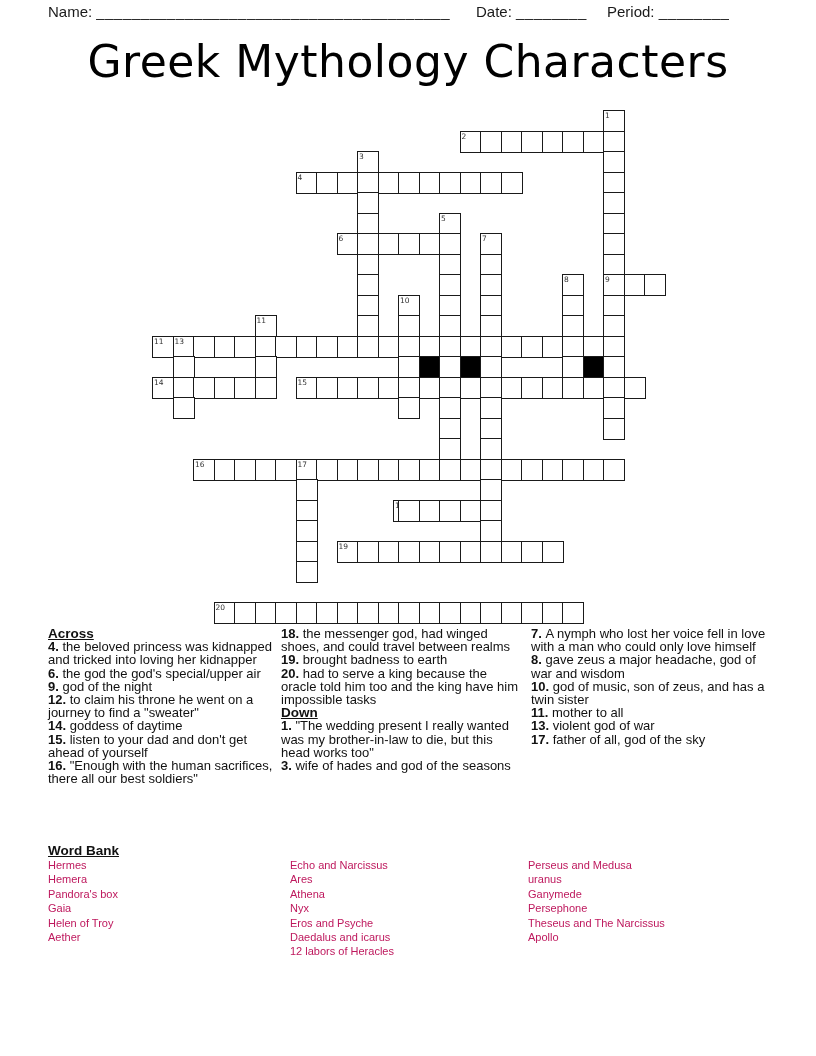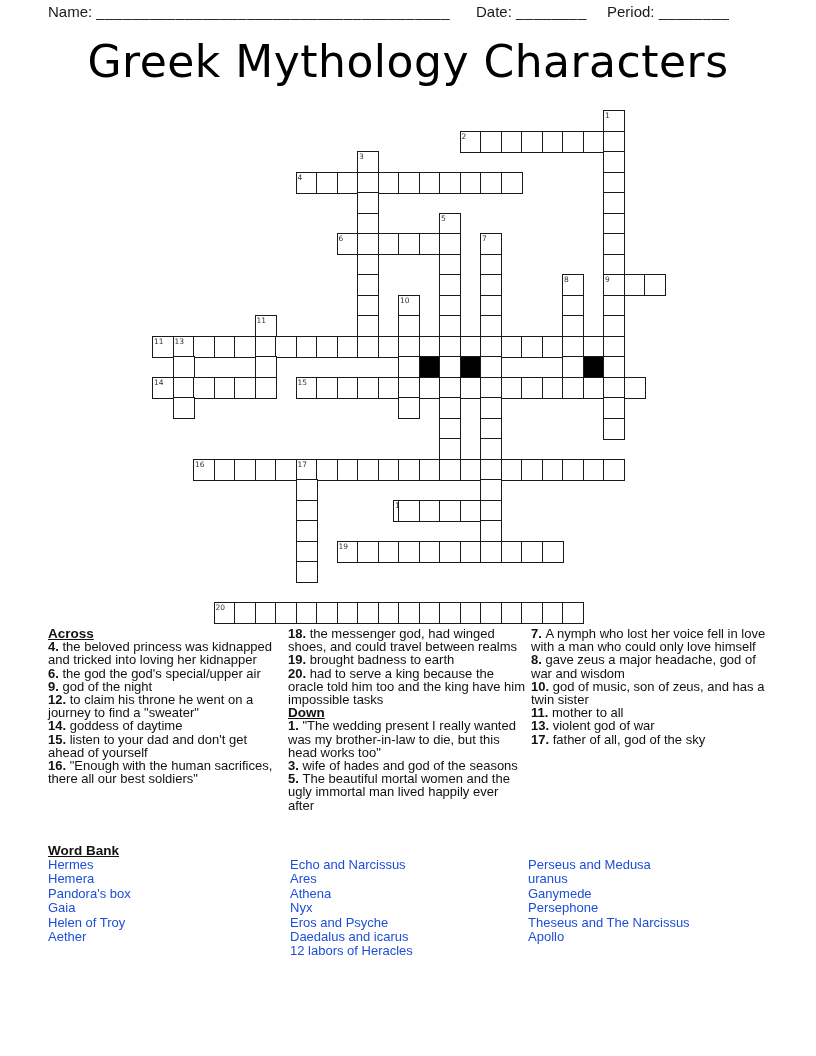--- a/index.html
+++ b/index.html
@@ -22,21 +22,21 @@
   .cellnum {
     position:absolute; top:0px; left:1px; font-size:7.5px; line-height:9px;
     color:#333; font-family:"DejaVu Sans", sans-serif;
   }
   .clue-col { position:absolute; font-size:13px; line-height:13.2px; color:#111; }
   .clue-header { font-weight:bold; text-decoration:underline; font-size:13.5px; }
   .clue b { font-weight:bold; }
   .wb-title {
     position:absolute; font-weight:bold; text-decoration:underline; font-size:13.5px; color:#111;
   }
-  .wb-col { position:absolute; font-size:13px; line-height:14.4px; color:#1d4ed8; }
+  .wb-col { position:absolute; font-size:11px; line-height:14.4px; color:#be185d; }
   .wb-item { white-space:nowrap; }
 </style>
 </head>
 <body>
 
 <div class="hdr-field" style="left:48px;">
   <span>Name:</span>
   <span class="hdr-line">________________________________________</span>
 </div>
 <div class="hdr-field" style="left:476px;">
@@ -285,28 +285,27 @@
 <div class="clue-col" style="left:48px; top:627px; width:233px;">
     <div class="clue-header">Across</div>
     <div class="clue"><b>4. </b>the beloved princess was kidnapped and tricked into loving her kidnapper</div>
     <div class="clue"><b>6. </b>the god the god's special/upper air</div>
     <div class="clue"><b>9. </b>god of the night</div>
     <div class="clue"><b>12. </b>to claim his throne he went on a journey to find a "sweater"</div>
     <div class="clue"><b>14. </b>goddess of daytime</div>
     <div class="clue"><b>15. </b>listen to your dad and don't get ahead of yourself</div>
     <div class="clue"><b>16. </b>"Enough with the human sacrifices, there all our best soldiers"</div>
   </div>
-<div class="clue-col" style="left:288px; top:627px; width:238px;">
+<div class="clue-col" style="left:281px; top:627px; width:238px;">
     <div class="clue"><b>18. </b>the messenger god, had winged shoes, and could travel between realms</div>
     <div class="clue"><b>19. </b>brought badness to earth</div>
     <div class="clue"><b>20. </b>had to serve a king because the oracle told him too and the king have him impossible tasks</div>
     <div class="clue-header">Down</div>
     <div class="clue"><b>1. </b>"The wedding present I really wanted was my brother-in-law to die, but this head works too"</div>
     <div class="clue"><b>3. </b>wife of hades and god of the seasons</div>
-    <div class="clue"><b>5. </b>The beautiful mortal women and the ugly immortal man lived happily ever after</div>
   </div>
 <div class="clue-col" style="left:531px; top:627px; width:247px;">
     <div class="clue"><b>7. </b>A nymph who lost her voice fell in love with a man who could only love himself</div>
     <div class="clue"><b>8. </b>gave zeus a major headache, god of war and wisdom</div>
     <div class="clue"><b>10. </b>god of music, son of zeus, and has a twin sister</div>
     <div class="clue"><b>11. </b>mother to all</div>
     <div class="clue"><b>13. </b>violent god of war</div>
     <div class="clue"><b>17. </b>father of all, god of the sky</div>
   </div>
 

